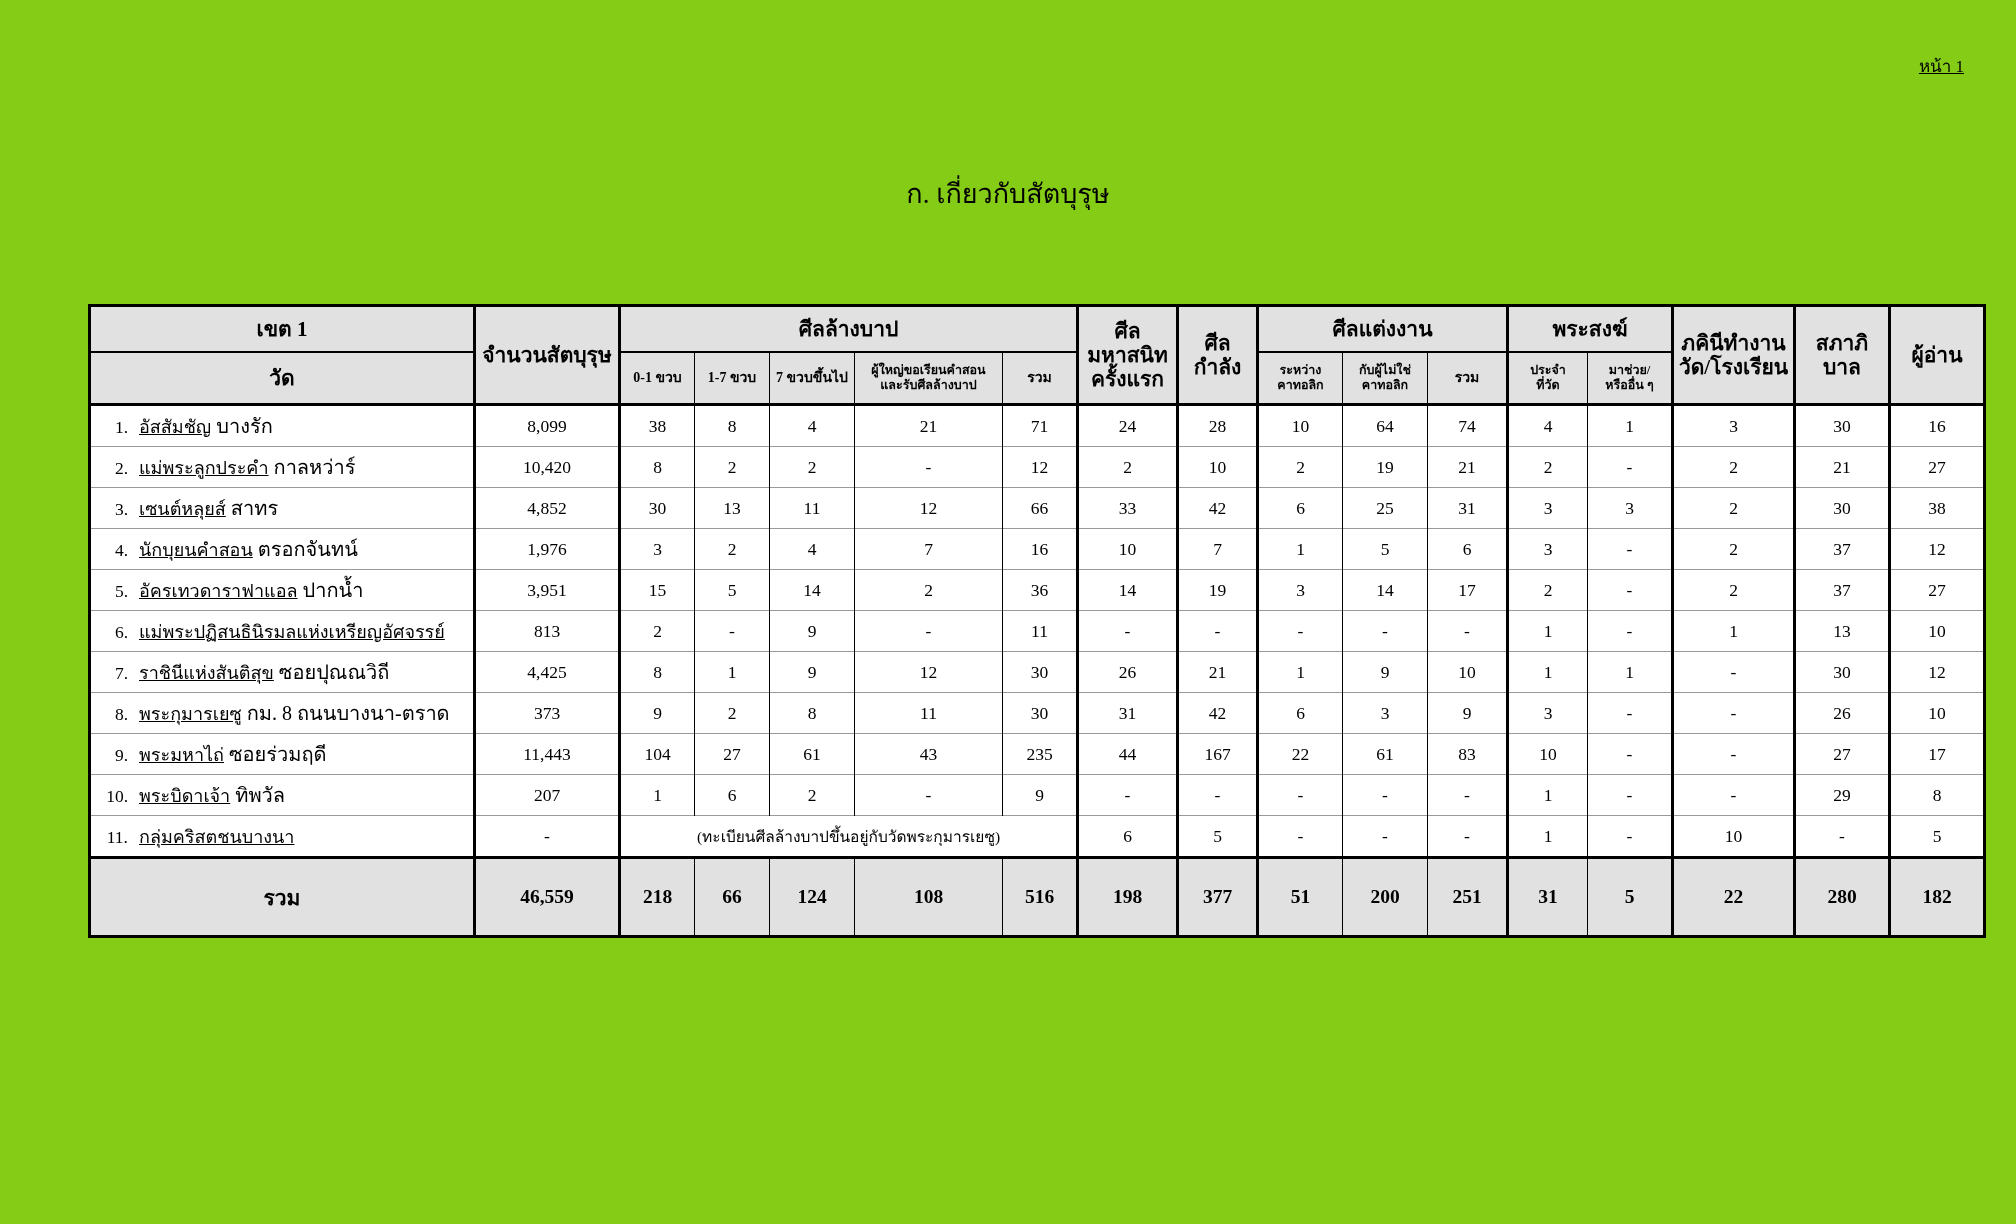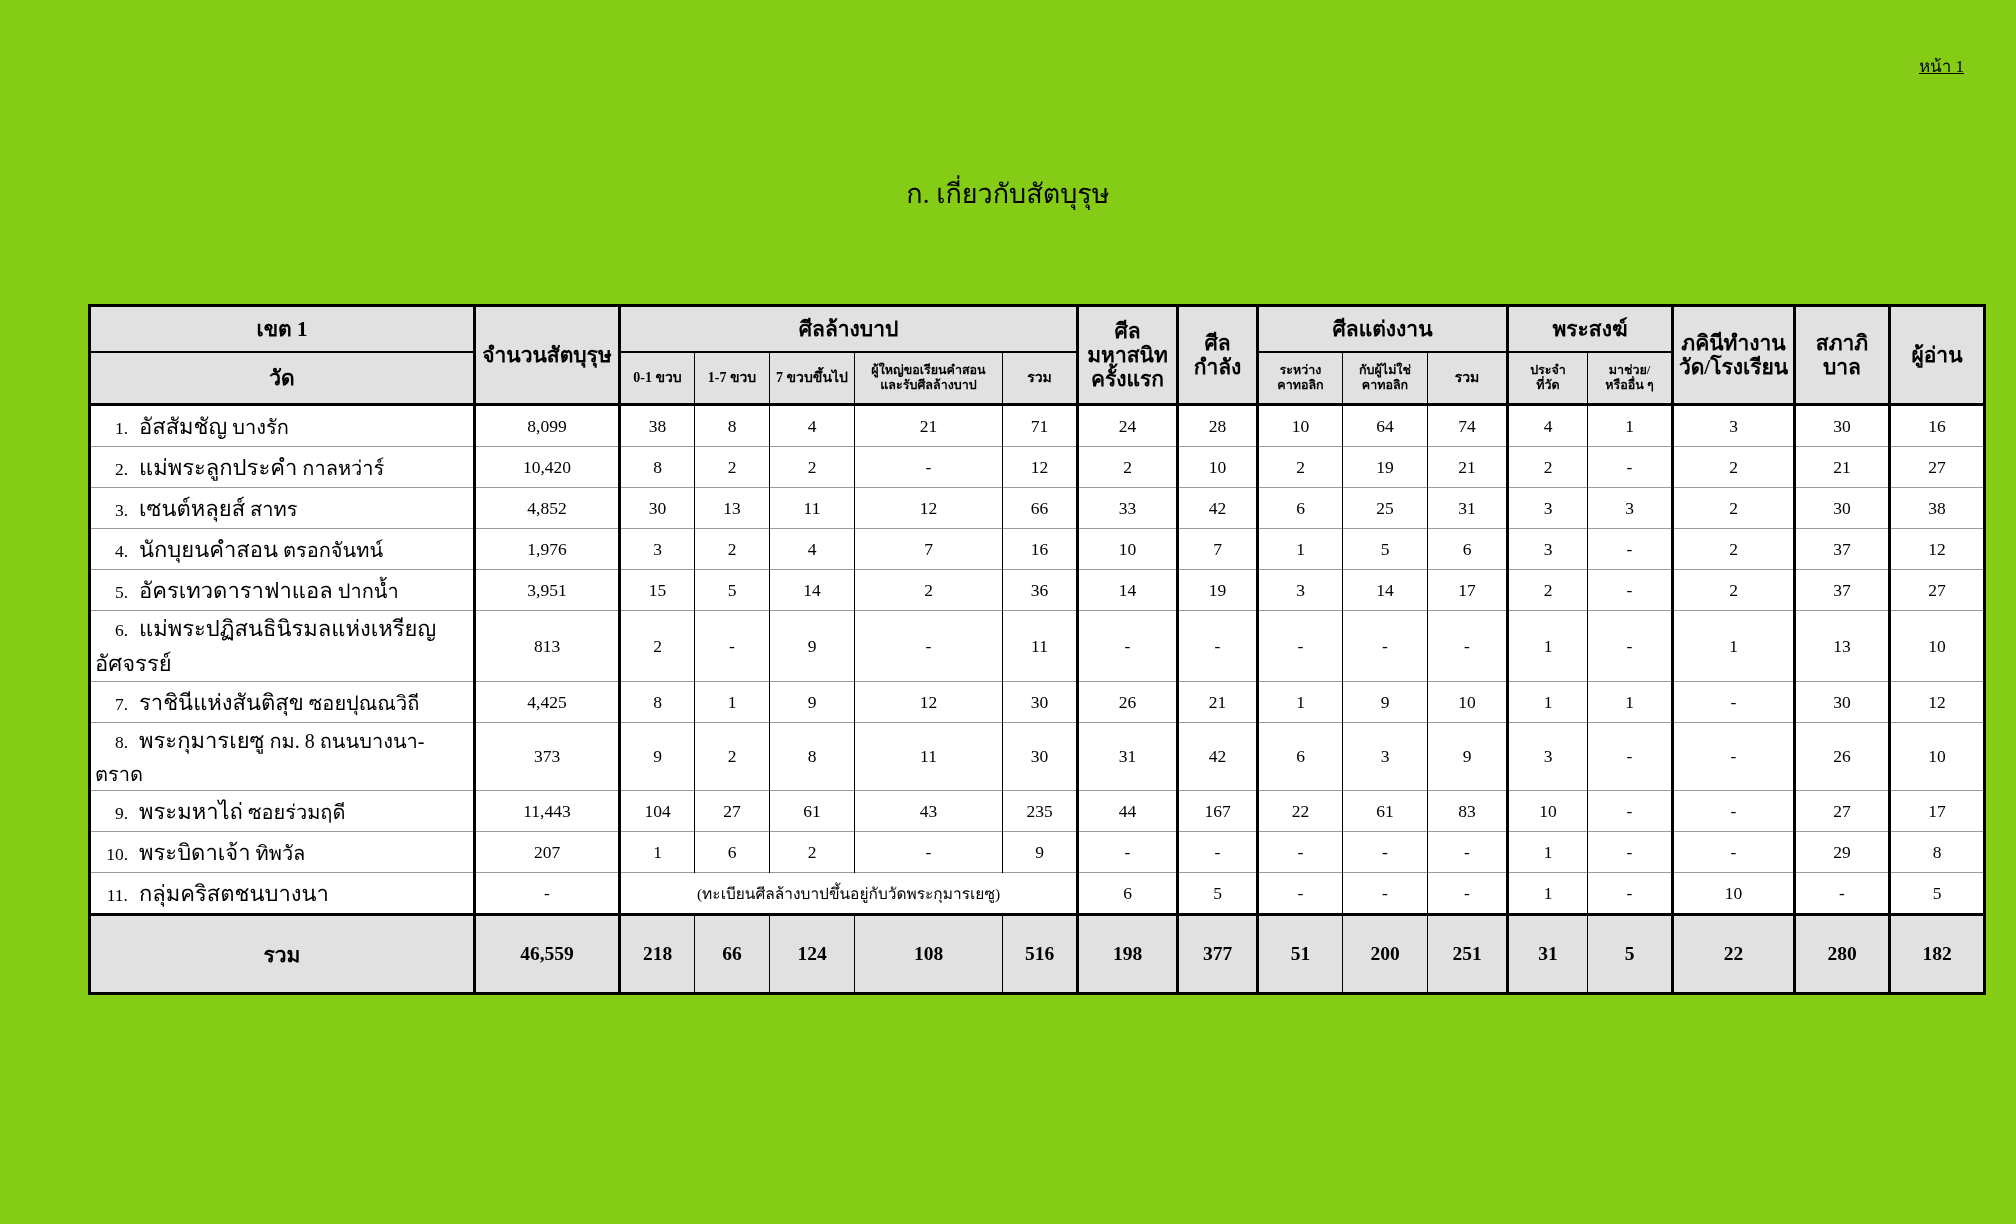--- a/index.html
+++ b/index.html
@@ -17,21 +17,21 @@
   thead tr:first-child th{height:44px;}
   .h-sub{font-size:14px;height:50px;line-height:1.2;}
   .sm{font-size:12.5px;}
   .pre{white-space:pre-line;}
   thead tr.subrow th{border-top:2px solid #000;}
   thead th.bt-soft{border-top:1px solid #9a9a9a;}
   tbody td{font-size:17.5px;height:40px;border-top:1px solid #9a9a9a;}
   tbody tr:first-child td{border-top:3px solid #000;}
   .c-name{text-align:left;}
   .row-no{display:inline-block;width:44px;text-align:right;padding-right:11px;box-sizing:border-box;}
-  .p-name{font-size:22px;}
+  .p-name{font-size:18px;text-decoration:underline;}
   .p-suffix{font-size:20px;}
   .note-cell{font-size:15.5px;}
   tfoot td{border-top:3px solid #000;background:#e1e1e1;font-weight:bold;font-size:19.5px;height:76px;}
   tfoot td.total-label{text-align:center;font-size:21px;}
 </style>
 </head>
 <body>
 
 <div class="page">
   <div class="page-number">หน้า 1</div>

